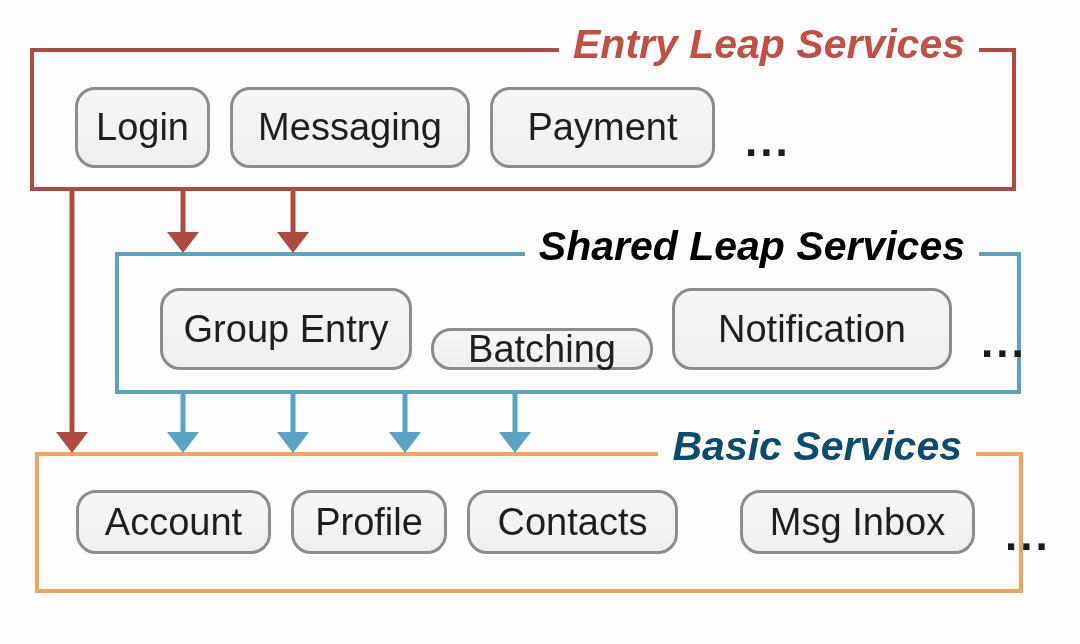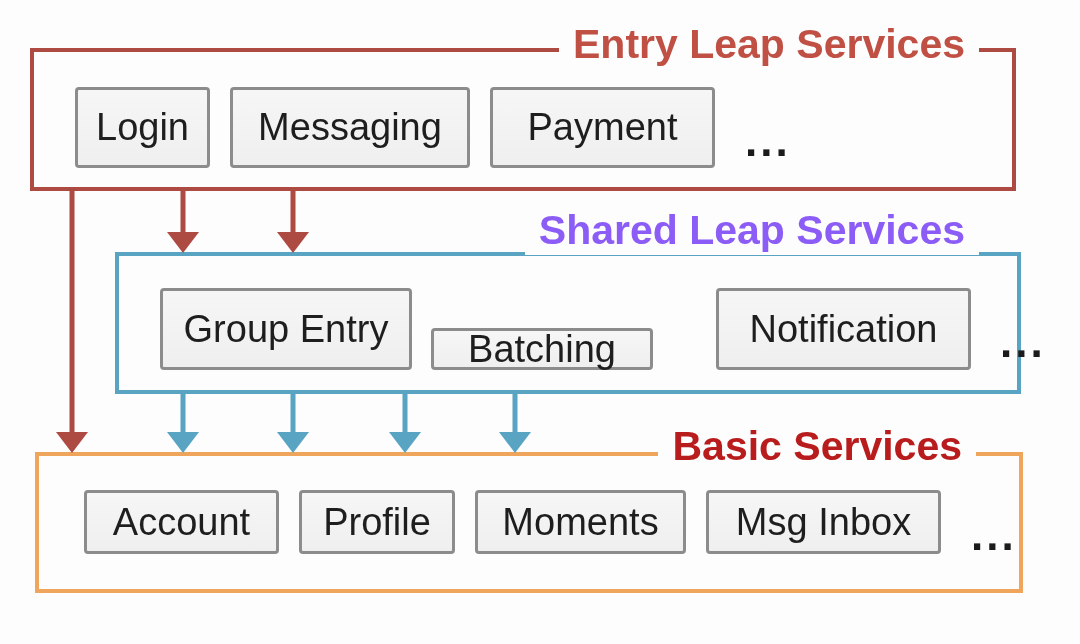--- a/index.html
+++ b/index.html
@@ -28,41 +28,42 @@
   .frame-basic  { left: 35px;  top: 452px; width: 988px; height: 141px; border-color: #efa55c; }
 
   
   .layer-title {
     position: absolute;
     background: #fdfdfd;
     padding: 0 14px;
     font-size: 41px;
     line-height: 50px;
     font-weight: bold;
+    font-style: italic;
     white-space: nowrap;
   }
   .title-entry  { right: 101px; top: 19px;  color: #c04f44; }
-  .title-shared { right: 101px; top: 205px; color: #8b5cf6; }
-  .title-basic  { right: 104px; top: 421px; color: #b91c1c; }
+  .title-shared { right: 101px; top: 221px; color: #000000; }
+  .title-basic  { right: 104px; top: 421px; color: #0c4a6e; }
 
   
   .chip-row {
     position: absolute;
     display: flex;
     gap: 20px;
     align-items: stretch;
   }
   .row-entry  { left: 75px;  top: 87px;  height: 81px; }
   .row-shared { left: 160px; top: 288px; height: 82px; gap: 19px; }
-  .row-basic  { left: 84px;  top: 490px; height: 64px; }
+  .row-basic  { left: 76px;  top: 490px; height: 64px; }
 
   .chip {
     box-sizing: border-box;
     border: 3px solid #8c8c8c;
-    border-radius: 4px;
+    border-radius: 20px;
     background: linear-gradient(180deg, #f6f6f6 0%, #efefef 100%);
     color: #1e1e1e;
     font-size: 38px;
     display: flex;
     align-items: center;
     justify-content: center;
     white-space: nowrap;
   }
 
   .ellipsis {
@@ -150,25 +151,25 @@
   <div class="chip-row row-entry">
     <div class="chip" style="width:135px;">Login</div>
     <div class="chip" style="width:240px;">Messaging</div>
     <div class="chip" style="width:225px;">Payment</div>
     <div class="ellipsis">...</div>
   </div>
 
   <div class="chip-row row-shared">
     <div class="chip" style="width:252px;">Group Entry</div>
     <div class="chip" style="width:222px;margin-top:40px;">Batching</div>
-    <div class="chip" style="width:255px;margin-left:44px;">Notification</div>
+    <div class="chip" style="width:280px;">Notification</div>
     <div class="ellipsis">...</div>
   </div>
 
   <div class="chip-row row-basic">
     <div class="chip" style="width:195px;">Account</div>
     <div class="chip" style="width:156px;">Profile</div>
-    <div class="chip" style="width:211px;">Moments</div>
-    <div class="chip" style="width:235px;">Msg Inbox</div>
+    <div class="chip" style="width:211px;">Contacts</div>
+    <div class="chip" style="width:235px;margin-left:42px;">Msg Inbox</div>
     <div class="ellipsis">...</div>
   </div>
 
 </div>
 
 </body></html>

